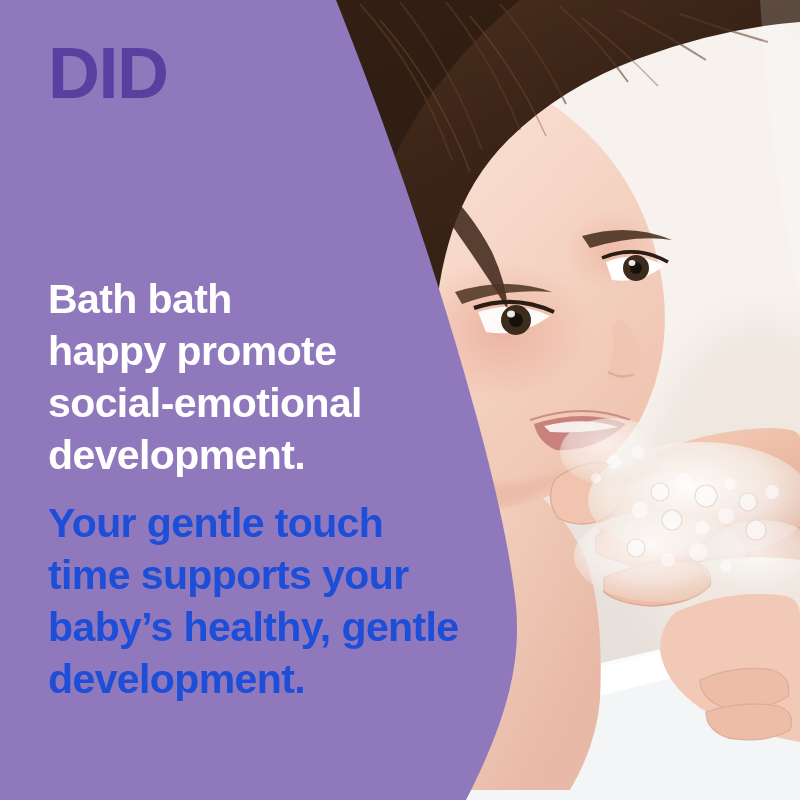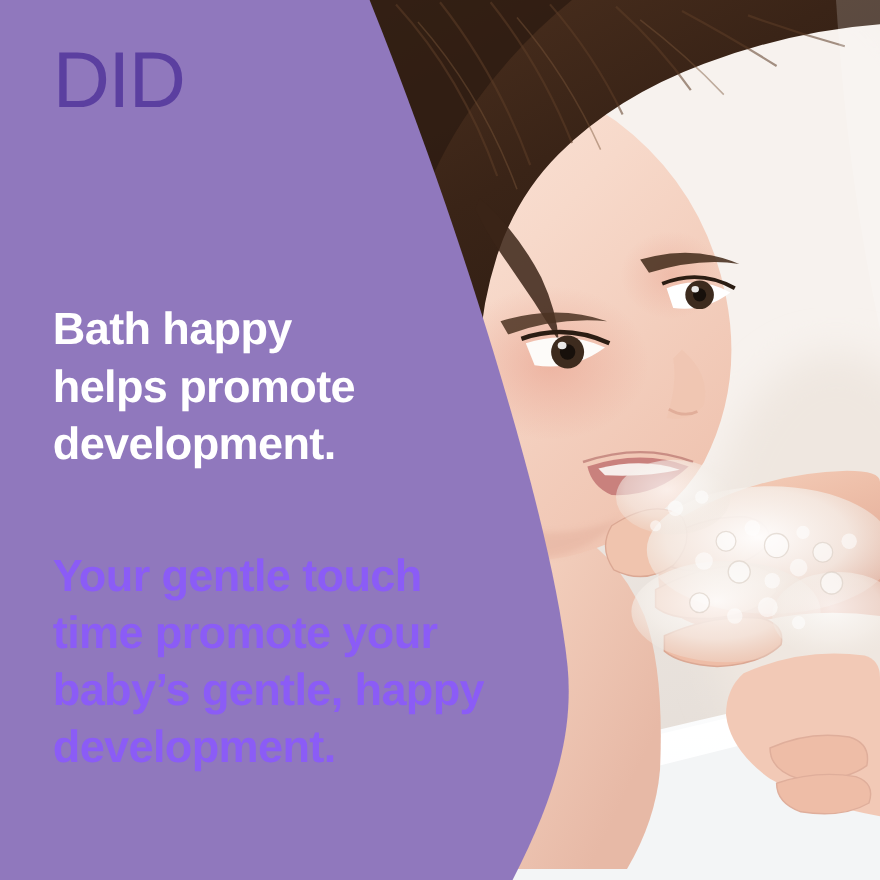--- a/index.html
+++ b/index.html
@@ -59,21 +59,21 @@
     height: 800px;
   }
 
   .headline {
     position: absolute;
     left: 48px;
     top: 36px;
     width: 420px;
     margin: 0;
     font-family: "Liberation Sans", sans-serif;
-    font-weight: 400;
+    font-weight: 700;
     font-size: 72px;
     line-height: 74px;
     letter-spacing: -1.5px;
     color: #5b3fa0;
     text-transform: uppercase;
   }
   .headline .hl-line {
     display: block;
     white-space: nowrap;
   }
@@ -333,26 +333,27 @@
     </svg>
   </div>
 
   <div id="text-block">
 
     <h1 class="headline" style="color: rgb(91, 63, 160);">
       <span class="hl-line">DID</span>
     </h1>
 
     <p class="subhead" style="color: rgb(255, 255, 255);">
-      <span class="sh-line">Bath happy</span>
-      <span class="sh-line">helps promote</span>
+      <span class="sh-line">Bath bath</span>
+      <span class="sh-line">happy promote</span>
+      <span class="sh-line">social-emotional</span>
       <span class="sh-line">development.</span>
     </p>
 
-    <p class="body-copy" style="color: #8b5cf6;">
+    <p class="body-copy" style="color: #1d4ed8;">
       <span class="bc-line">Your gentle touch</span>
-      <span class="bc-line">time promote your</span>
-      <span class="bc-line">baby’s gentle, happy</span>
+      <span class="bc-line">time supports your</span>
+      <span class="bc-line">baby’s healthy, gentle</span>
       <span class="bc-line">development.</span>
     </p>
 
   </div>
 </div>
 
 </body></html>

